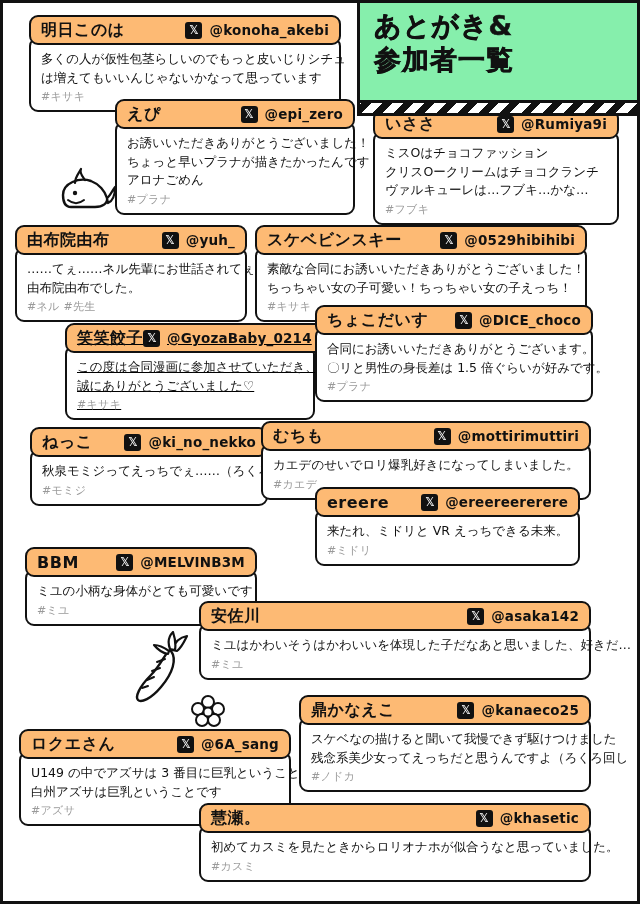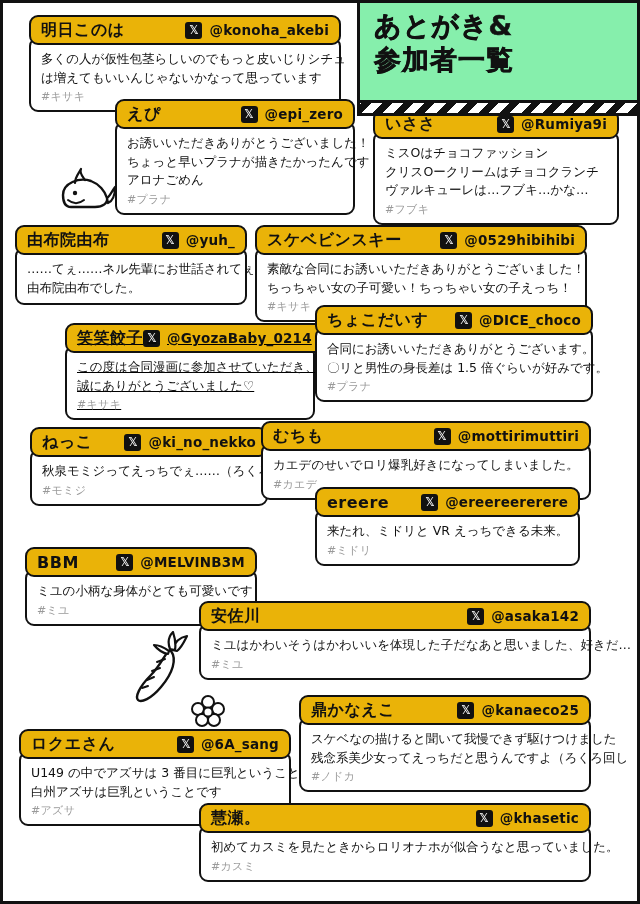--- a/index.html
+++ b/index.html
@@ -57,21 +57,21 @@
 
   
   .entry {
     position: absolute;
     z-index: 10;
   }
   .name-row {
     position: relative;
     display: flex;
     align-items: center;
-    background: #eab308;
+    background: #fdba74;
     border: 2.5px solid #111;
     border-radius: 9px;
     height: 30px;
     padding: 0 10px 0 10px;
     z-index: 3;
     width: max-content;
     min-width: 100%;
   }
   .handle-name {
     font-weight: bold;
@@ -228,20 +228,21 @@
     <div class="name-row">
       <span class="handle-name">由布院由布</span>
       <span class="x-badge">
           <span>𝕏</span>
         </span>
       <span class="handle-id">@yuh_</span>
     </div>
     <div class="body-box">
       <div class="body-line">……てぇ……ネル先輩にお世話されてぇ……</div>
       <div class="body-line">由布院由布でした。</div>
+      <div class="tag">#ネル #先生</div>
     </div>
   </div>
 
   <div class="entry" style="left:252px; top:222px; width:332px; z-index:15;">
     <div class="name-row">
       <span class="handle-name">スケベビンスキー</span>
       <span class="x-badge">
           <span>𝕏</span>
         </span>
       <span class="handle-id">@0529hibihibi</span>

